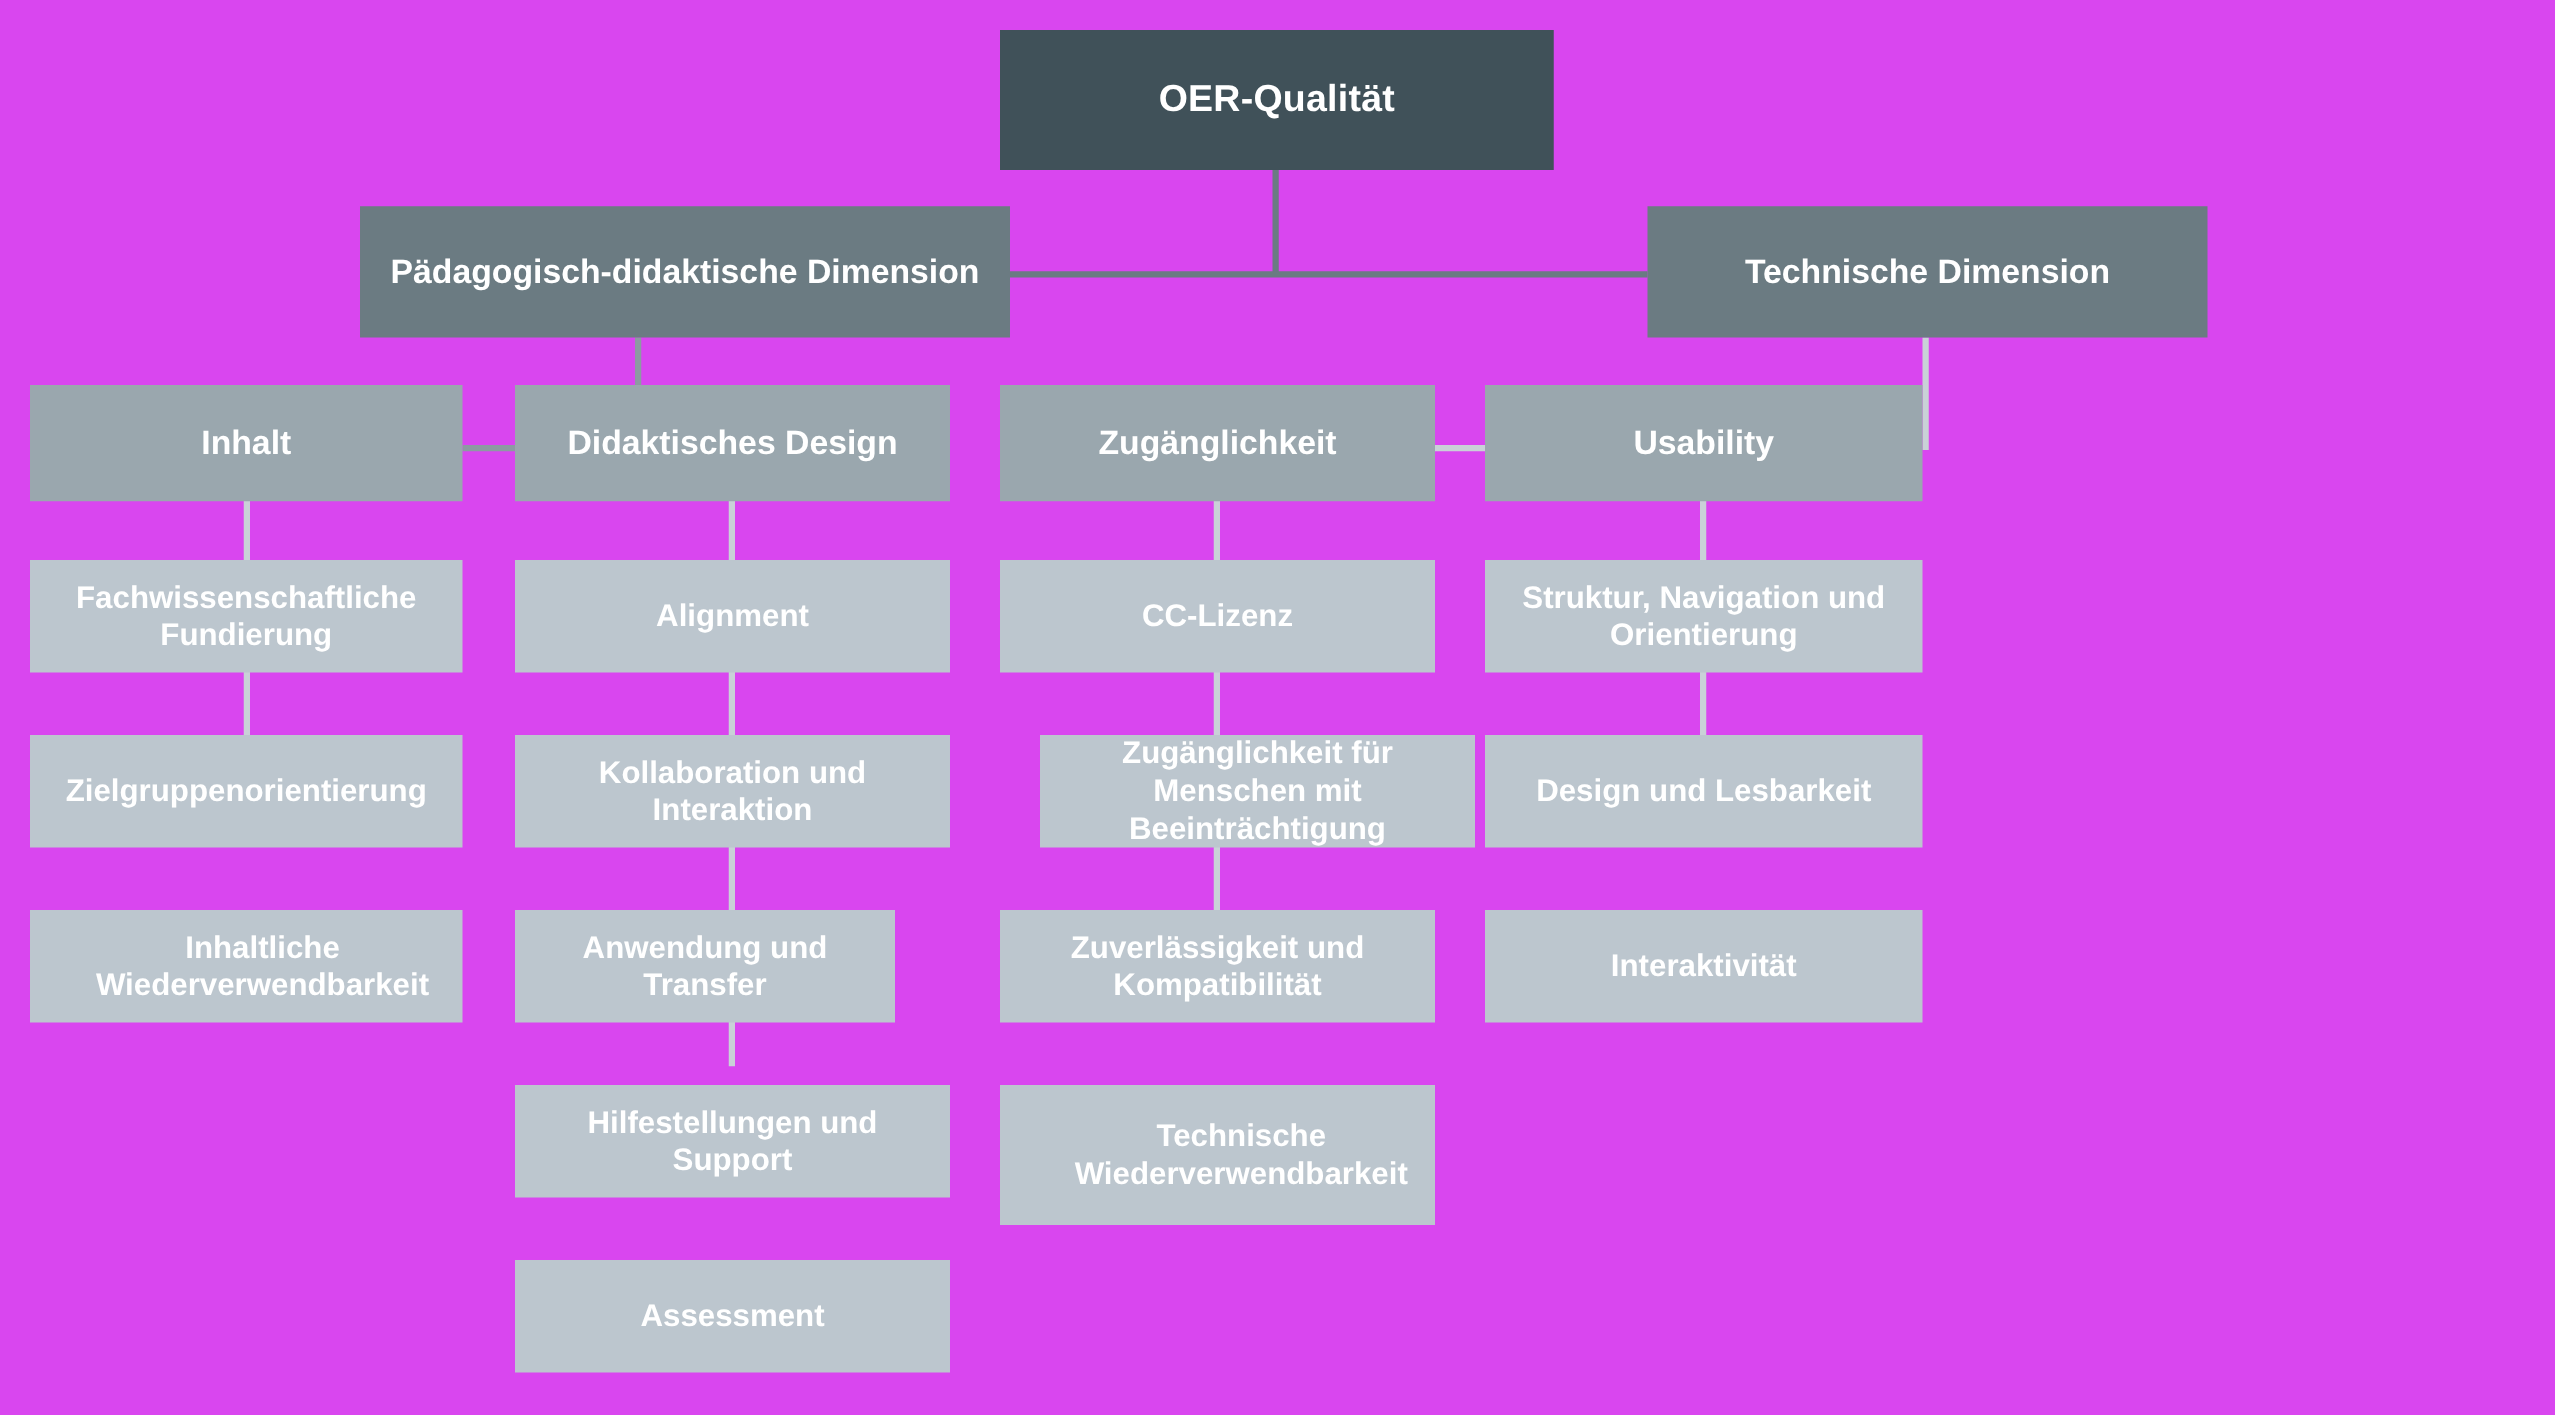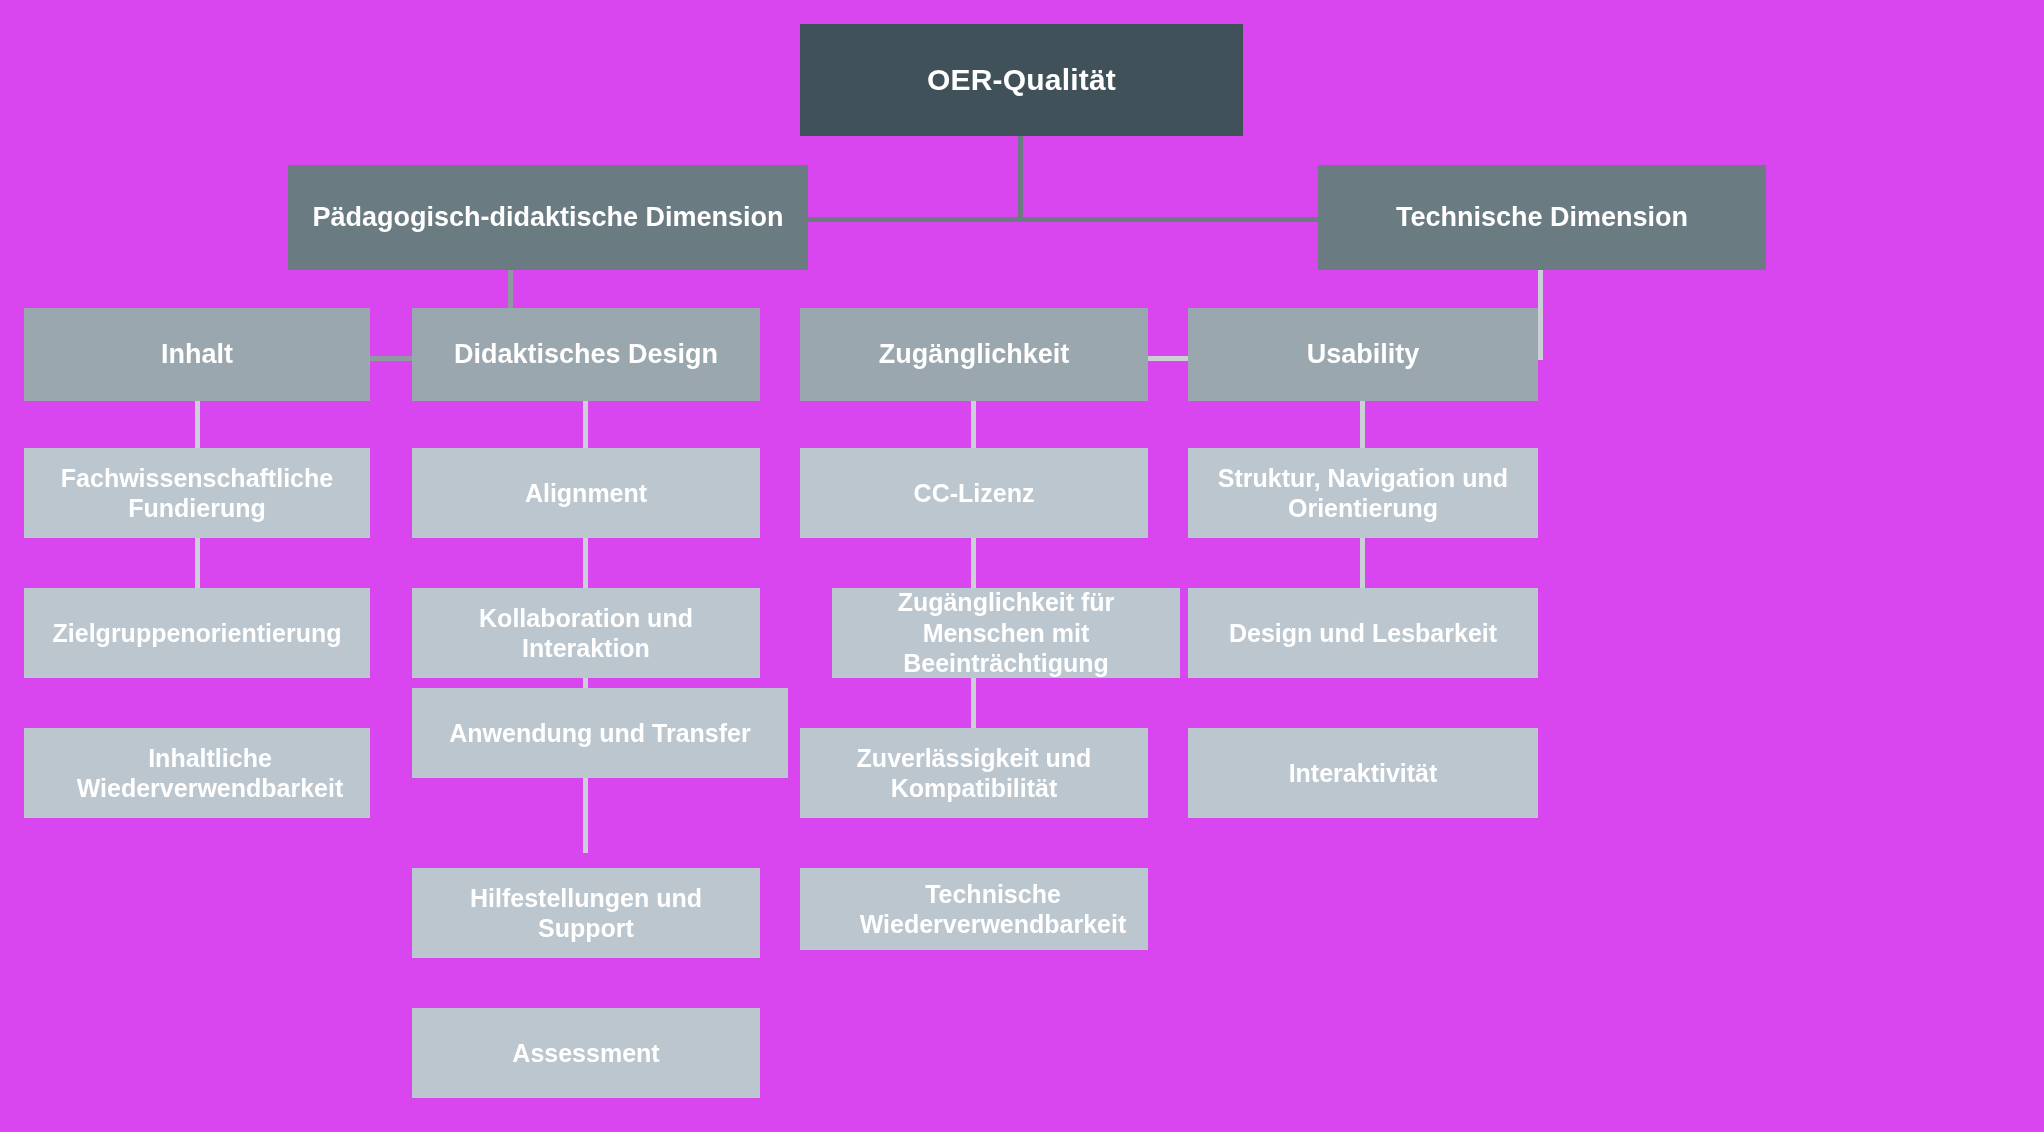--- a/index.html
+++ b/index.html
@@ -125,21 +125,21 @@
   </div>
 
   <div class="node lvl-leaf" style="left:412px; top:448px; width:348px; height:90px;">
     <span>Alignment</span>
   </div>
 
   <div class="node lvl-leaf" style="left:412px; top:588px; width:348px; height:90px;">
     <span>Kollaboration und Interaktion</span>
   </div>
 
-  <div class="node lvl-leaf" style="left:412px; top:688px; width:376px; height:90px;">
+  <div class="node lvl-leaf" style="left:412px; top:728px; width:304px; height:90px;">
     <span>Anwendung und Transfer</span>
   </div>
 
   <div class="node lvl-leaf" style="left:412px; top:868px; width:348px; height:90px;">
     <span>Hilfestellungen und Support</span>
   </div>
 
   <div class="node lvl-leaf" style="left:412px; top:1008px; width:348px; height:90px;">
     <span>Assessment</span>
   </div>
@@ -149,21 +149,21 @@
   </div>
 
   <div class="node lvl-leaf" style="left:800px; top:588px; width:348px; height:90px;margin-left:32px;">
     <span>Zugänglichkeit für Menschen mit Beeinträchtigung</span>
   </div>
 
   <div class="node lvl-leaf" style="left:800px; top:728px; width:348px; height:90px;">
     <span>Zuverlässigkeit und Kompatibilität</span>
   </div>
 
-  <div class="node lvl-leaf" style="left:800px; top:868px; width:348px; height:82px;padding-left:48px;">
+  <div class="node lvl-leaf" style="left:800px; top:868px; width:348px; height:112px;padding-left:48px;">
     <span>Technische Wiederverwendbarkeit</span>
   </div>
 
   <div class="node lvl-leaf" style="left:1188px; top:448px; width:350px; height:90px;">
     <span>Struktur, Navigation und Orientierung</span>
   </div>
 
   <div class="node lvl-leaf" style="left:1188px; top:588px; width:350px; height:90px;">
     <span>Design und Lesbarkeit</span>
   </div>

